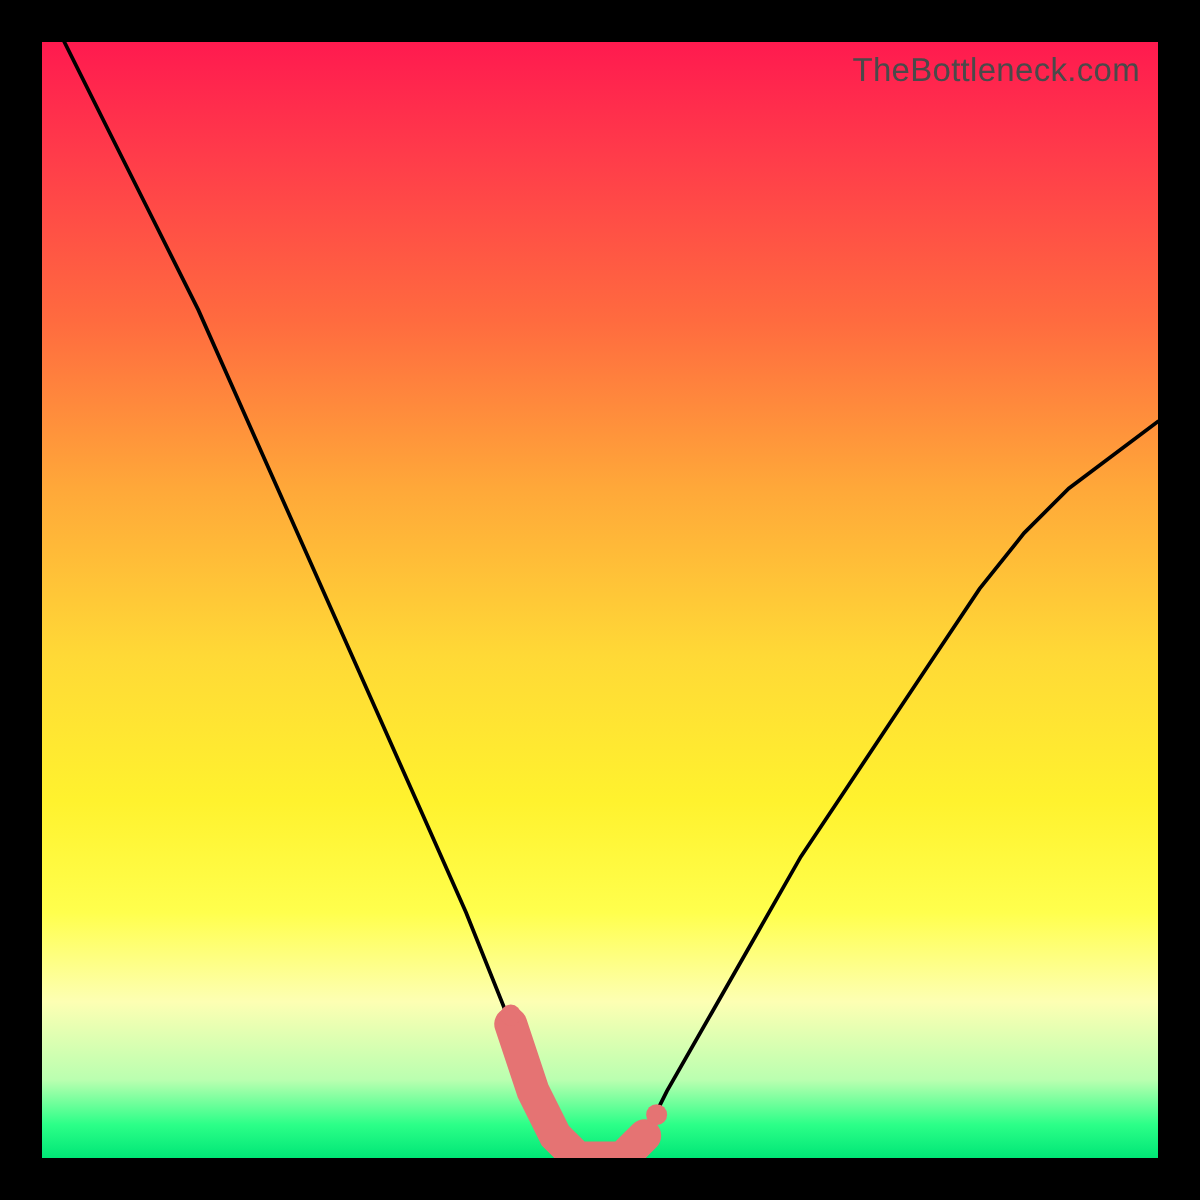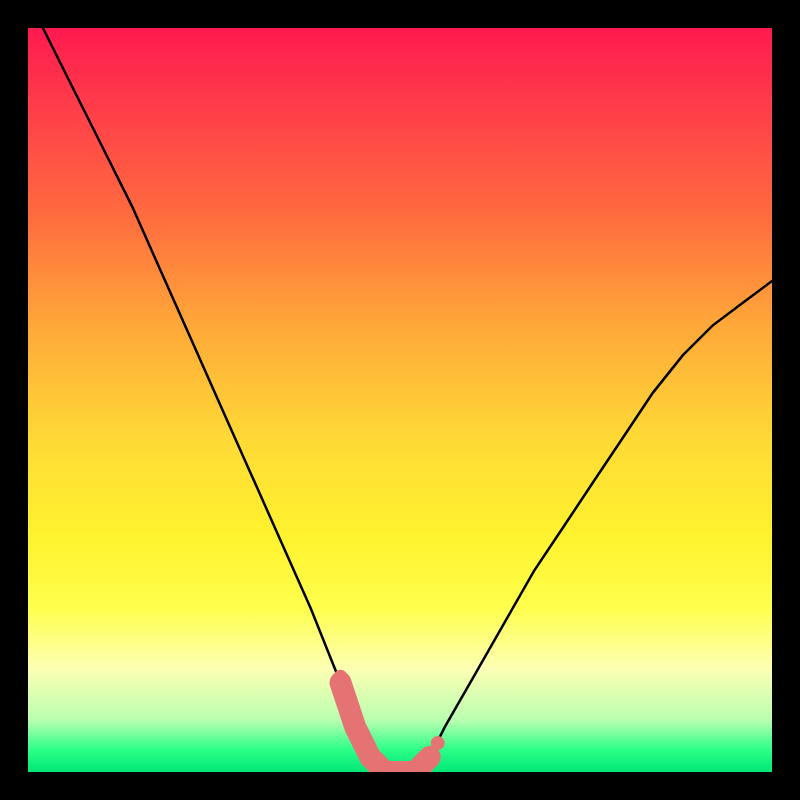--- a/index.html
+++ b/index.html
@@ -47,20 +47,21 @@
     top: 0;
     left: 0;
     width: 744px;
     height: 744px;
   }
 </style>
 </head>
 <body>
 
 <div class="frame">
+  <div class="watermark">TheBottleneck.com</div>
 
   <svg class="curve" viewBox="0 0 744 744">
 
     <path id="curvePath" fill="none" stroke="#000" stroke-width="2.5" stroke-linecap="round" d="M14.9 0.0 L44.6 59.5 L74.4 119.0 L104.2 178.6 L133.9 245.5 L163.7 312.5 L193.4 379.4 L223.2 446.4 L253.0 513.4 L282.7 580.3 L312.5 654.7 L327.4 699.4 L342.2 729.1 L357.1 744.0 L372.0 744.0 L386.9 744.0 L401.8 729.1 L416.6 699.4 L446.4 647.3 L476.2 595.2 L505.9 543.1 L535.7 498.5 L565.4 453.8 L595.2 409.2 L625.0 364.6 L654.7 327.4 L684.5 297.6 L714.2 275.3 L744.0 253.0"></path>
 
     <path id="idealPath" fill="none" stroke="#e57373" stroke-width="22" stroke-linecap="round" d="M312.5 654.7 L327.4 699.4 L342.2 729.1 L357.1 744.0 L372.0 744.0 L386.9 744.0 L401.8 729.1"></path>
 
     <circle id="dotL" r="7" fill="#e57373" cx="312.47999999999996" cy="648.72"></circle>
     <circle id="dotR" r="7" fill="#e57373" cx="409.76000000000005" cy="715.12"></circle>
   </svg>

